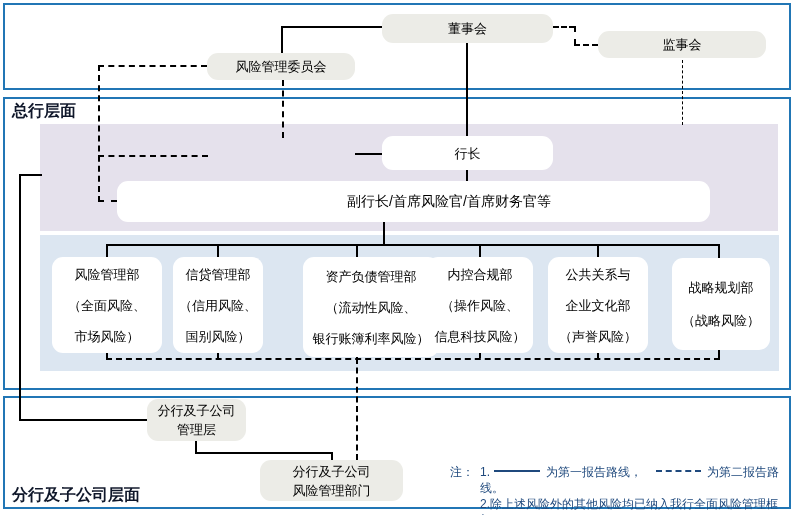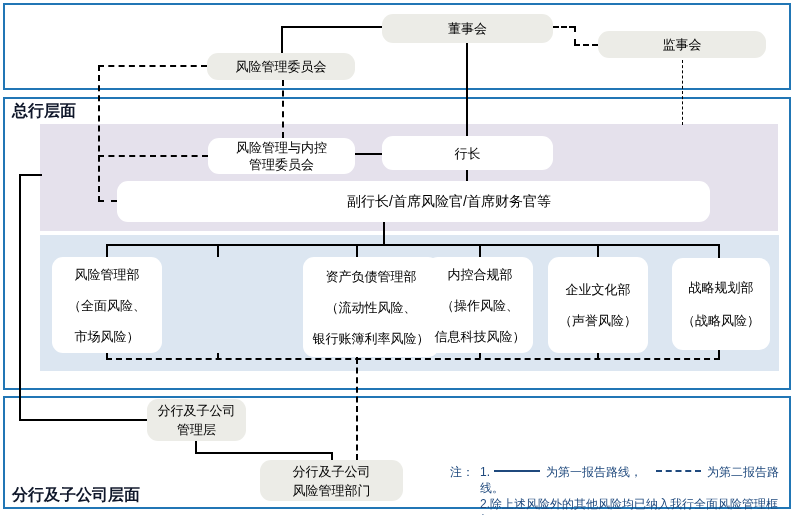--- a/index.html
+++ b/index.html
@@ -83,47 +83,49 @@
 
   <div class="abs box box-gray" style="left:382px;top:14px;width:171px;height:29px;">
     <span>董事会</span>
   </div>
   <div class="abs box box-gray" style="left:598px;top:31px;width:168px;height:27px;">
     <span>监事会</span>
   </div>
   <div class="abs box box-gray" style="left:207px;top:53px;width:148px;height:27px;">
     <span>风险管理委员会</span>
   </div>
-  <div class="abs box box-white" style="left:208px;top:138px;width:147px;height:36px;">
-    <span>风险管理与内控</span>
-    <span>管理委员会</span>
-  </div>
   <div class="abs box box-white" style="left:382px;top:136px;width:171px;height:34px;">
     <span>行长</span>
   </div>
   <div class="abs box box-white vp-box" style="left:117px;top:181px;width:593px;height:41px;font-size:14px;">
     <span>副行长/首席风险官/首席财务官等</span>
   </div>
 
   <div class="abs box box-white dept" style="left:52px;top:257px;width:110px;height:96px;">
     <span>风险管理部</span>
     <span>（全面风险、</span>
     <span>市场风险）</span>
   </div>
+  <div class="abs box box-white dept" style="left:173px;top:257px;width:90px;height:96px;">
+    <span>信贷管理部</span>
+    <span>（信用风险、</span>
+    <span>国别风险）</span>
+  </div>
   <div class="abs box box-white dept" style="left:289px;top:257px;width:136px;height:100px;white-space:nowrap;margin-left:14px;">
     <span>资产负债管理部</span>
     <span>（流动性风险、</span>
     <span>银行账簿利率风险）</span>
   </div>
   <div class="abs box box-white dept" style="left:427px;top:257px;width:106px;height:96px;white-space:nowrap;">
     <span>内控合规部</span>
     <span>（操作风险、</span>
     <span>信息科技风险）</span>
   </div>
   <div class="abs box box-white dept" style="left:548px;top:257px;width:100px;height:96px;">
+    <span>公共关系与</span>
     <span>企业文化部</span>
     <span>（声誉风险）</span>
   </div>
   <div class="abs box box-white dept dept6" style="left:672px;top:258px;width:98px;height:92px;">
     <span>战略规划部</span>
     <span>（战略风险）</span>
   </div>
 
   <div class="abs box box-gray" style="left:147px;top:399px;width:99px;height:42px;line-height:19px;">
     <span>分行及子公司</span>

